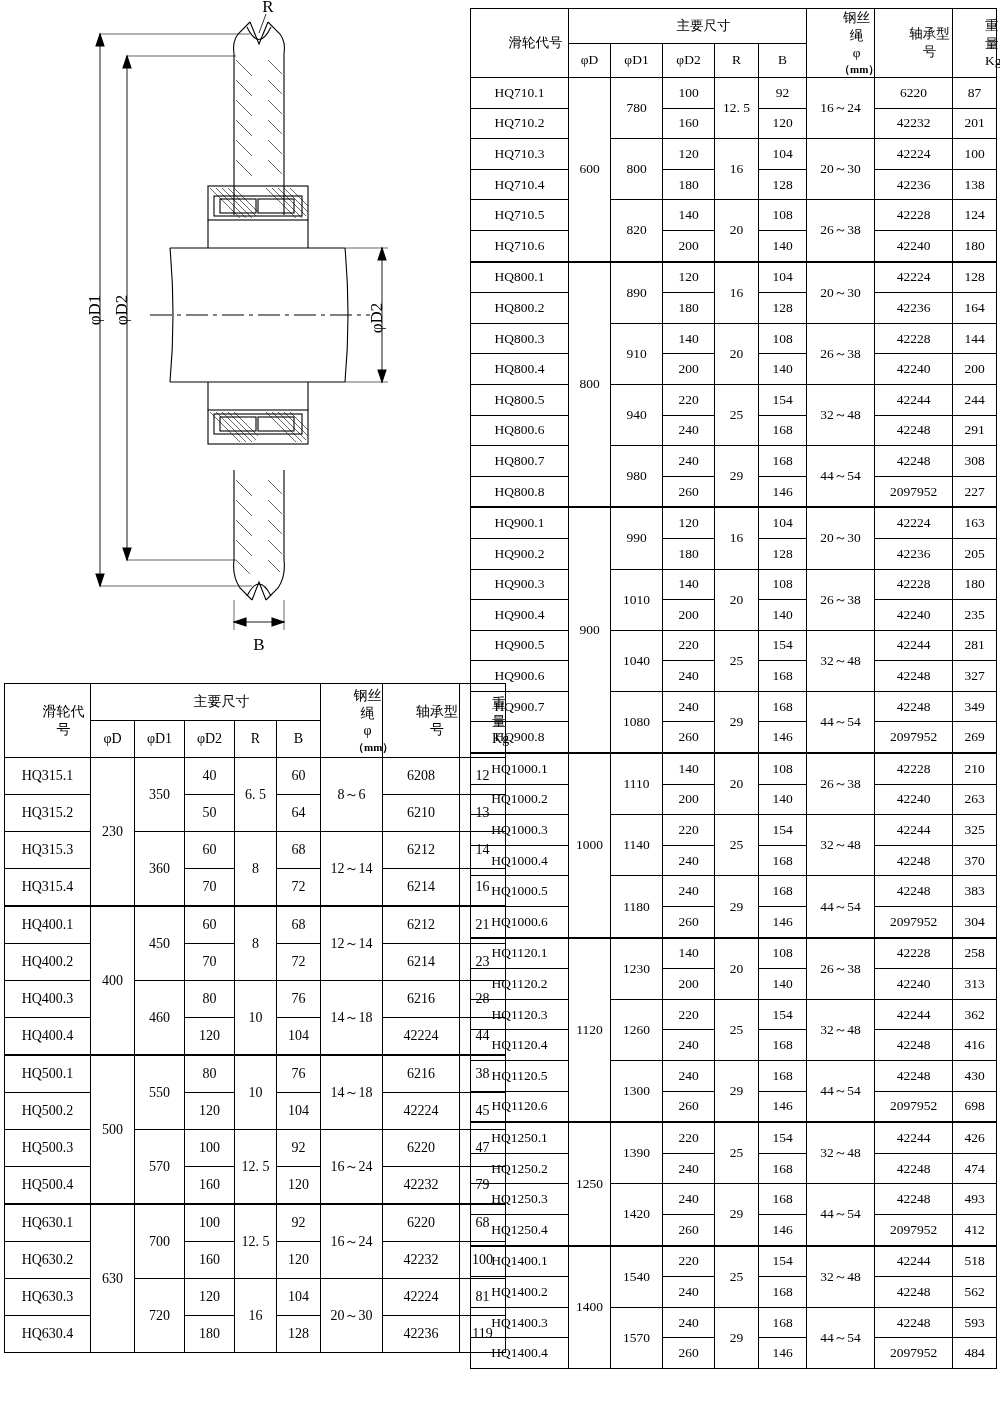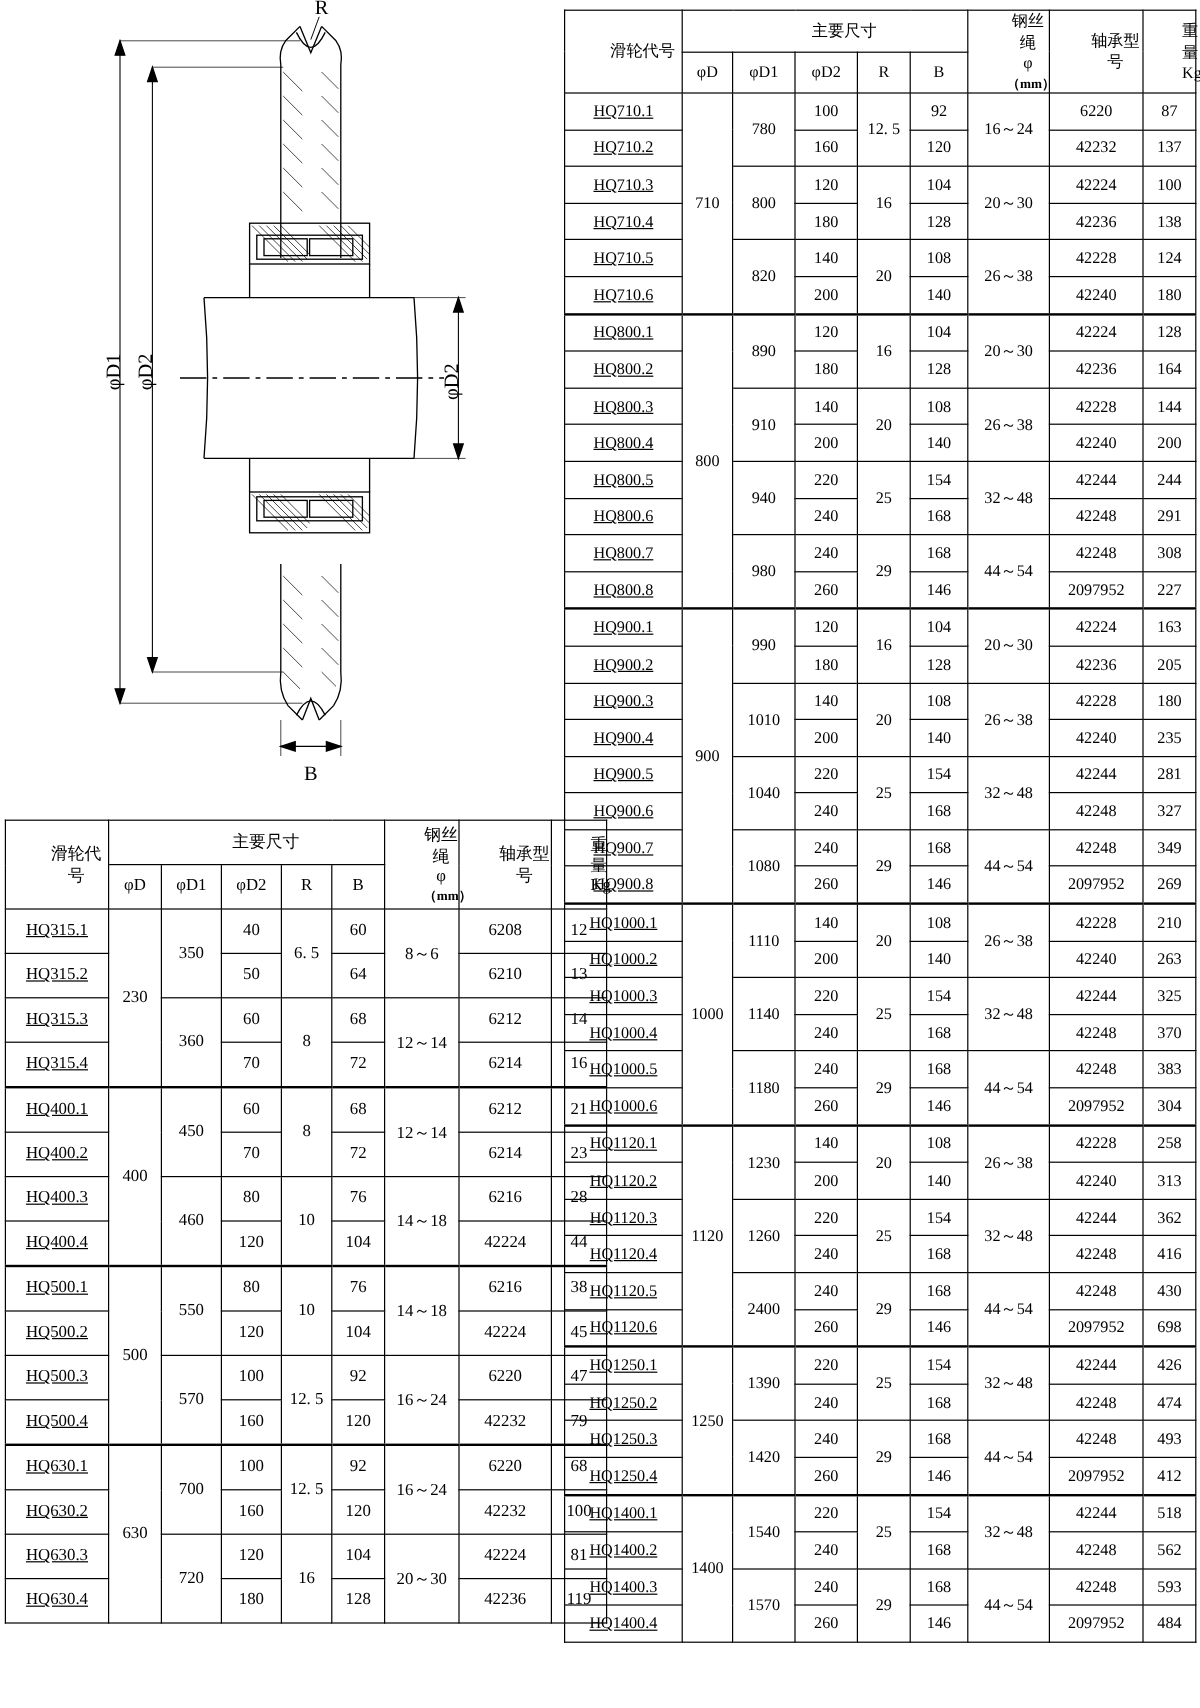--- a/index.html
+++ b/index.html
@@ -15,21 +15,21 @@
   table td,table th{border:1px solid #000;text-align:center;vertical-align:middle;
     font-family:"Liberation Serif",serif;font-weight:normal;padding:0;}
   .tbl-left{position:absolute;left:4px;top:683px;width:455px;}
   .tbl-right{position:absolute;left:470px;top:8px;width:526px;}
 
   .tbl-left td,.tbl-left th{font-size:14px;height:36px;}
   .tbl-right td,.tbl-right th{font-size:13.5px;height:29.6px;}
 
   .hdr-main{font-size:15px;padding-left:32px;}
   .sep-top{border-top:2px solid #000;}
-  .code{letter-spacing:0px;text-decoration:underline;}
+  .code{letter-spacing:0px;}
   .unit{font-size:11px;font-weight:bold;}
 </style>
 </head>
 <body>
 
 <div class="page">
 
   <div class="drawing">
     <svg width="455" height="660" viewBox="0 0 455 660" xmlns="http://www.w3.org/2000/svg">
       <g stroke="#000" fill="none" stroke-width="1.1">
@@ -322,35 +322,35 @@
         <th>φD</th>
         <th>φD1</th>
         <th>φD2</th>
         <th>R</th>
         <th>B</th>
       </tr>
     </thead>
     <tbody id="right-body">
         <tr>
           <td class="code ">HQ710.1</td>
-          <td rowspan="6">710</td>
+          <td rowspan="6">600</td>
           <td rowspan="2">780</td>
           <td>100</td>
           <td rowspan="2">12. 5</td>
           <td>92</td>
           <td rowspan="2">16～24</td>
           <td>6220</td>
           <td>87</td>
         </tr>
         <tr>
           <td class="code ">HQ710.2</td>
           <td>160</td>
           <td>120</td>
           <td>42232</td>
-          <td>137</td>
+          <td>201</td>
         </tr>
         <tr>
           <td class="code ">HQ710.3</td>
           <td rowspan="2">800</td>
           <td>120</td>
           <td rowspan="2">16</td>
           <td>104</td>
           <td rowspan="2">20～30</td>
           <td>42224</td>
           <td>100</td>
@@ -599,21 +599,21 @@
         </tr>
         <tr>
           <td class="code ">HQ1120.4</td>
           <td>240</td>
           <td>168</td>
           <td>42248</td>
           <td>416</td>
         </tr>
         <tr>
           <td class="code ">HQ1120.5</td>
-          <td rowspan="2">2400</td>
+          <td rowspan="2">1300</td>
           <td>240</td>
           <td rowspan="2">29</td>
           <td>168</td>
           <td rowspan="2">44～54</td>
           <td>42248</td>
           <td>430</td>
         </tr>
         <tr>
           <td class="code ">HQ1120.6</td>
           <td>260</td>

